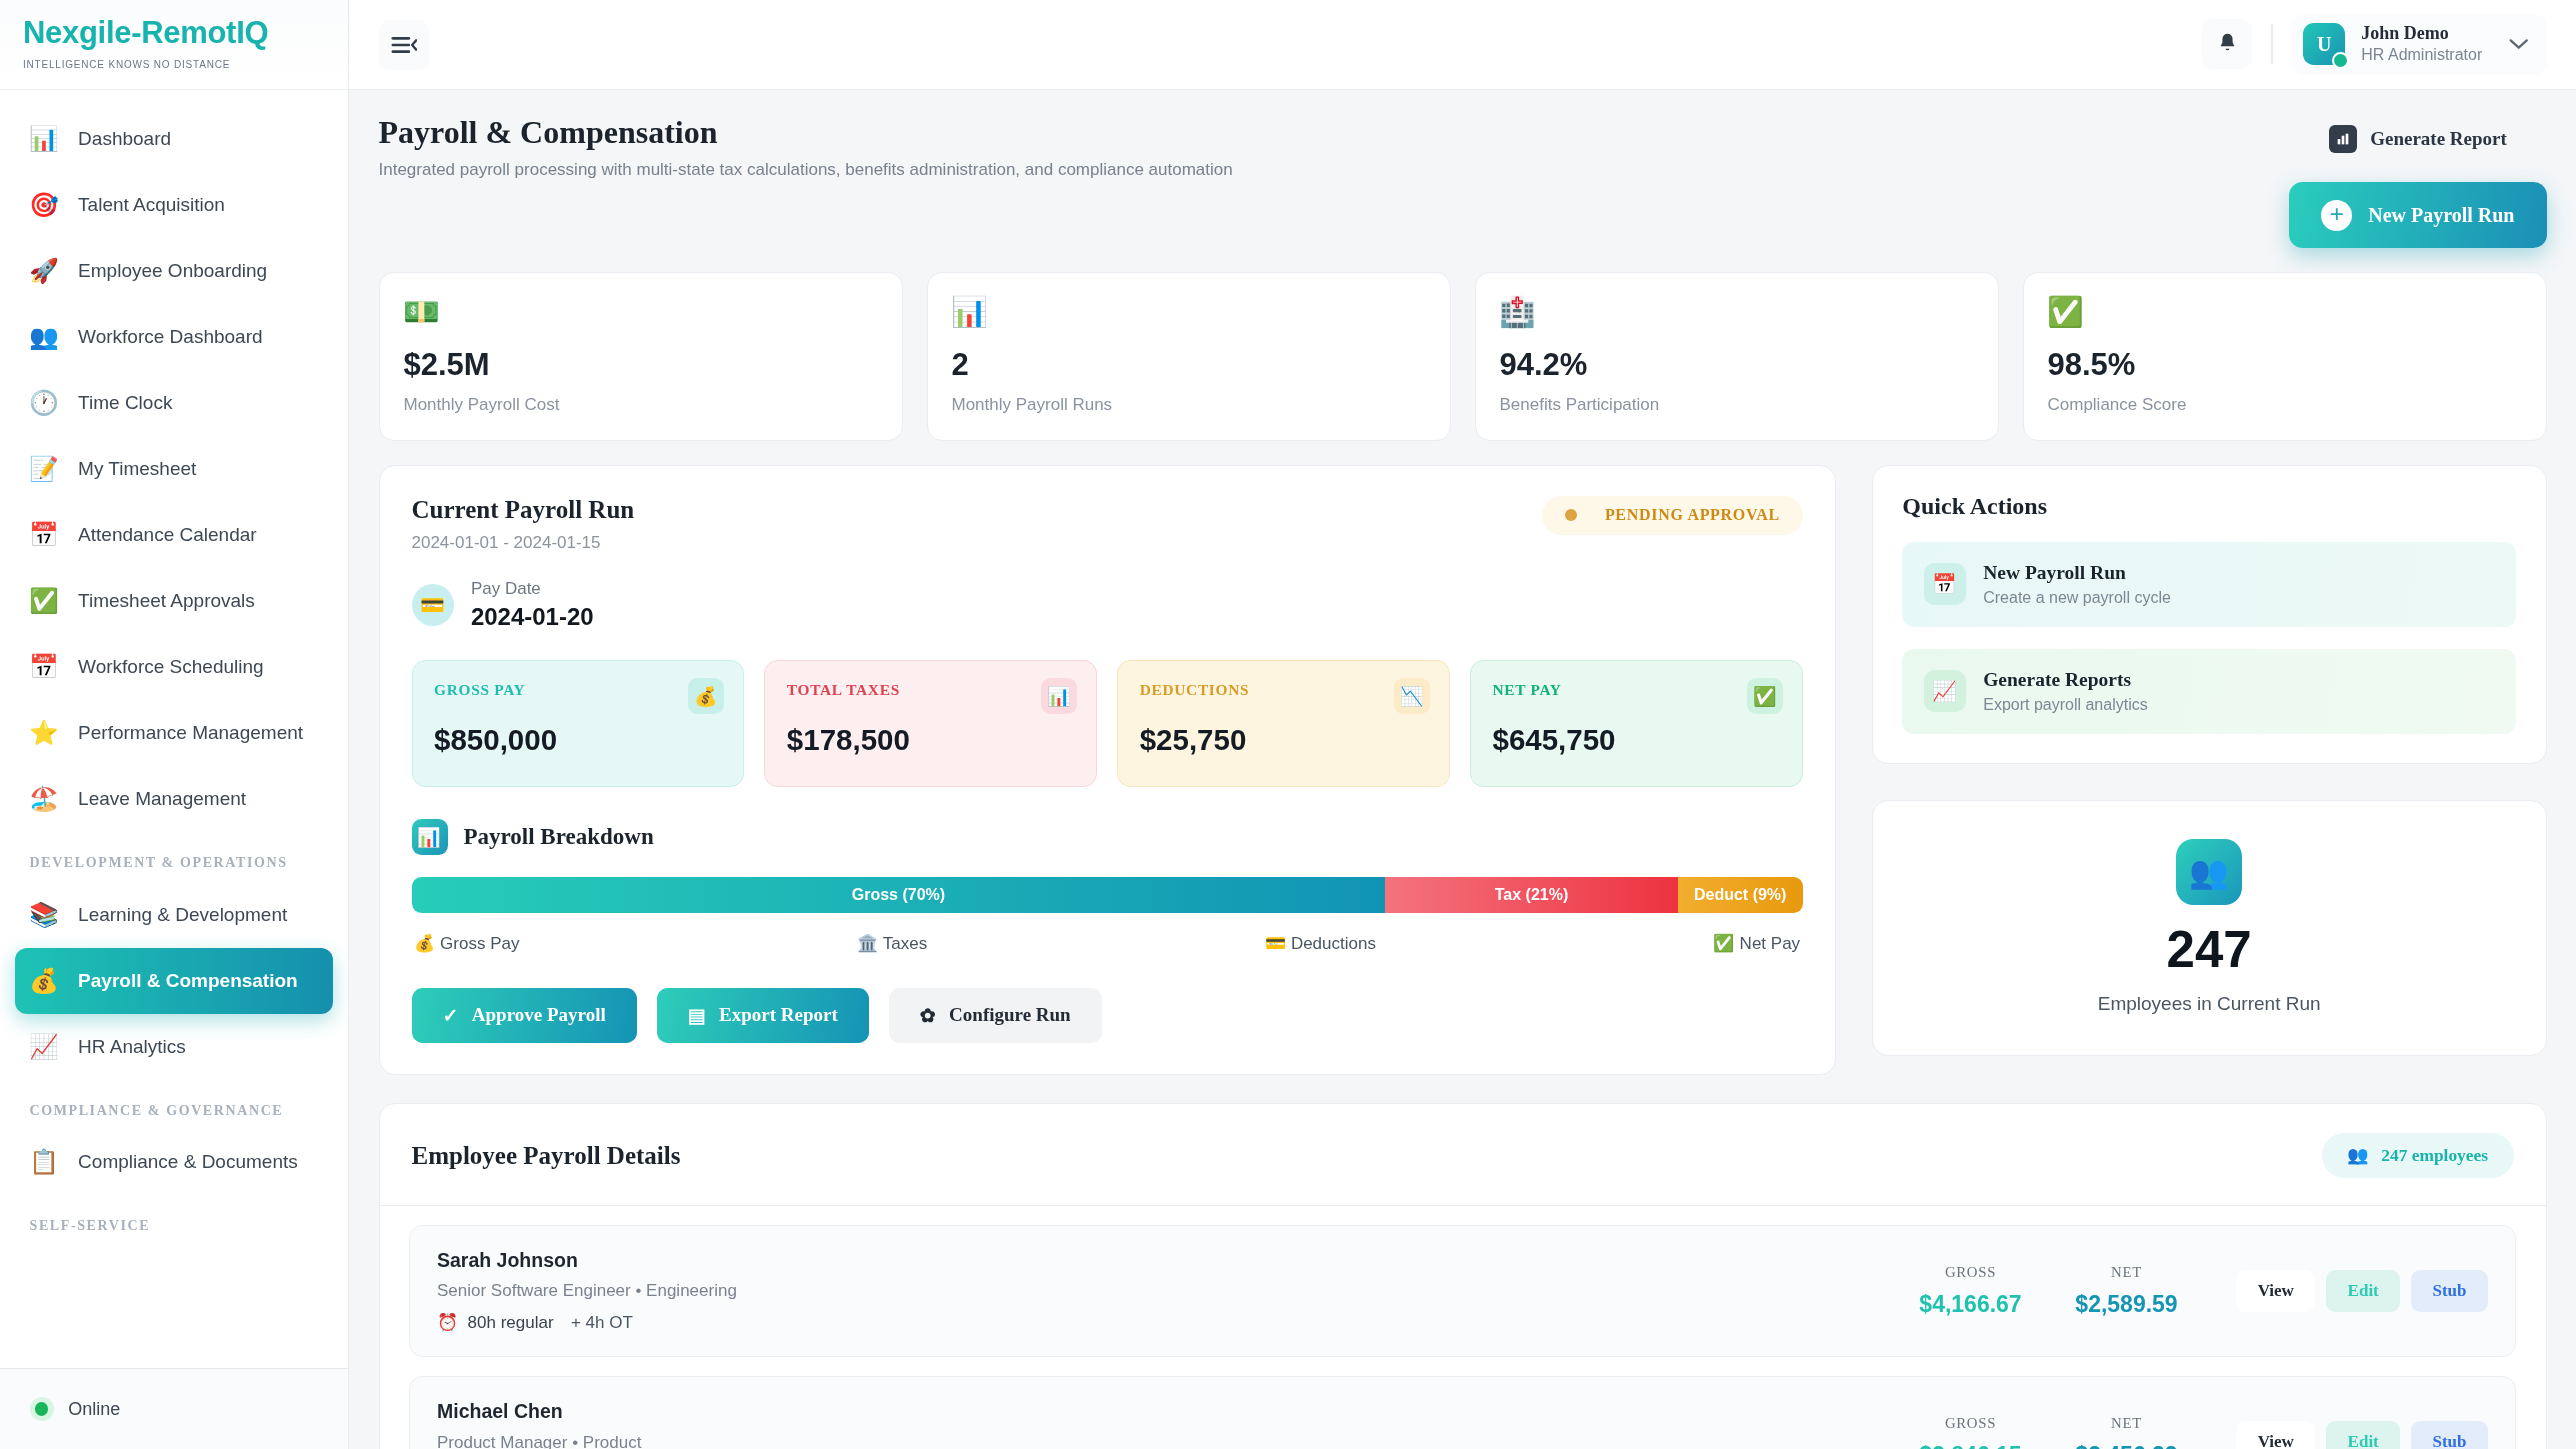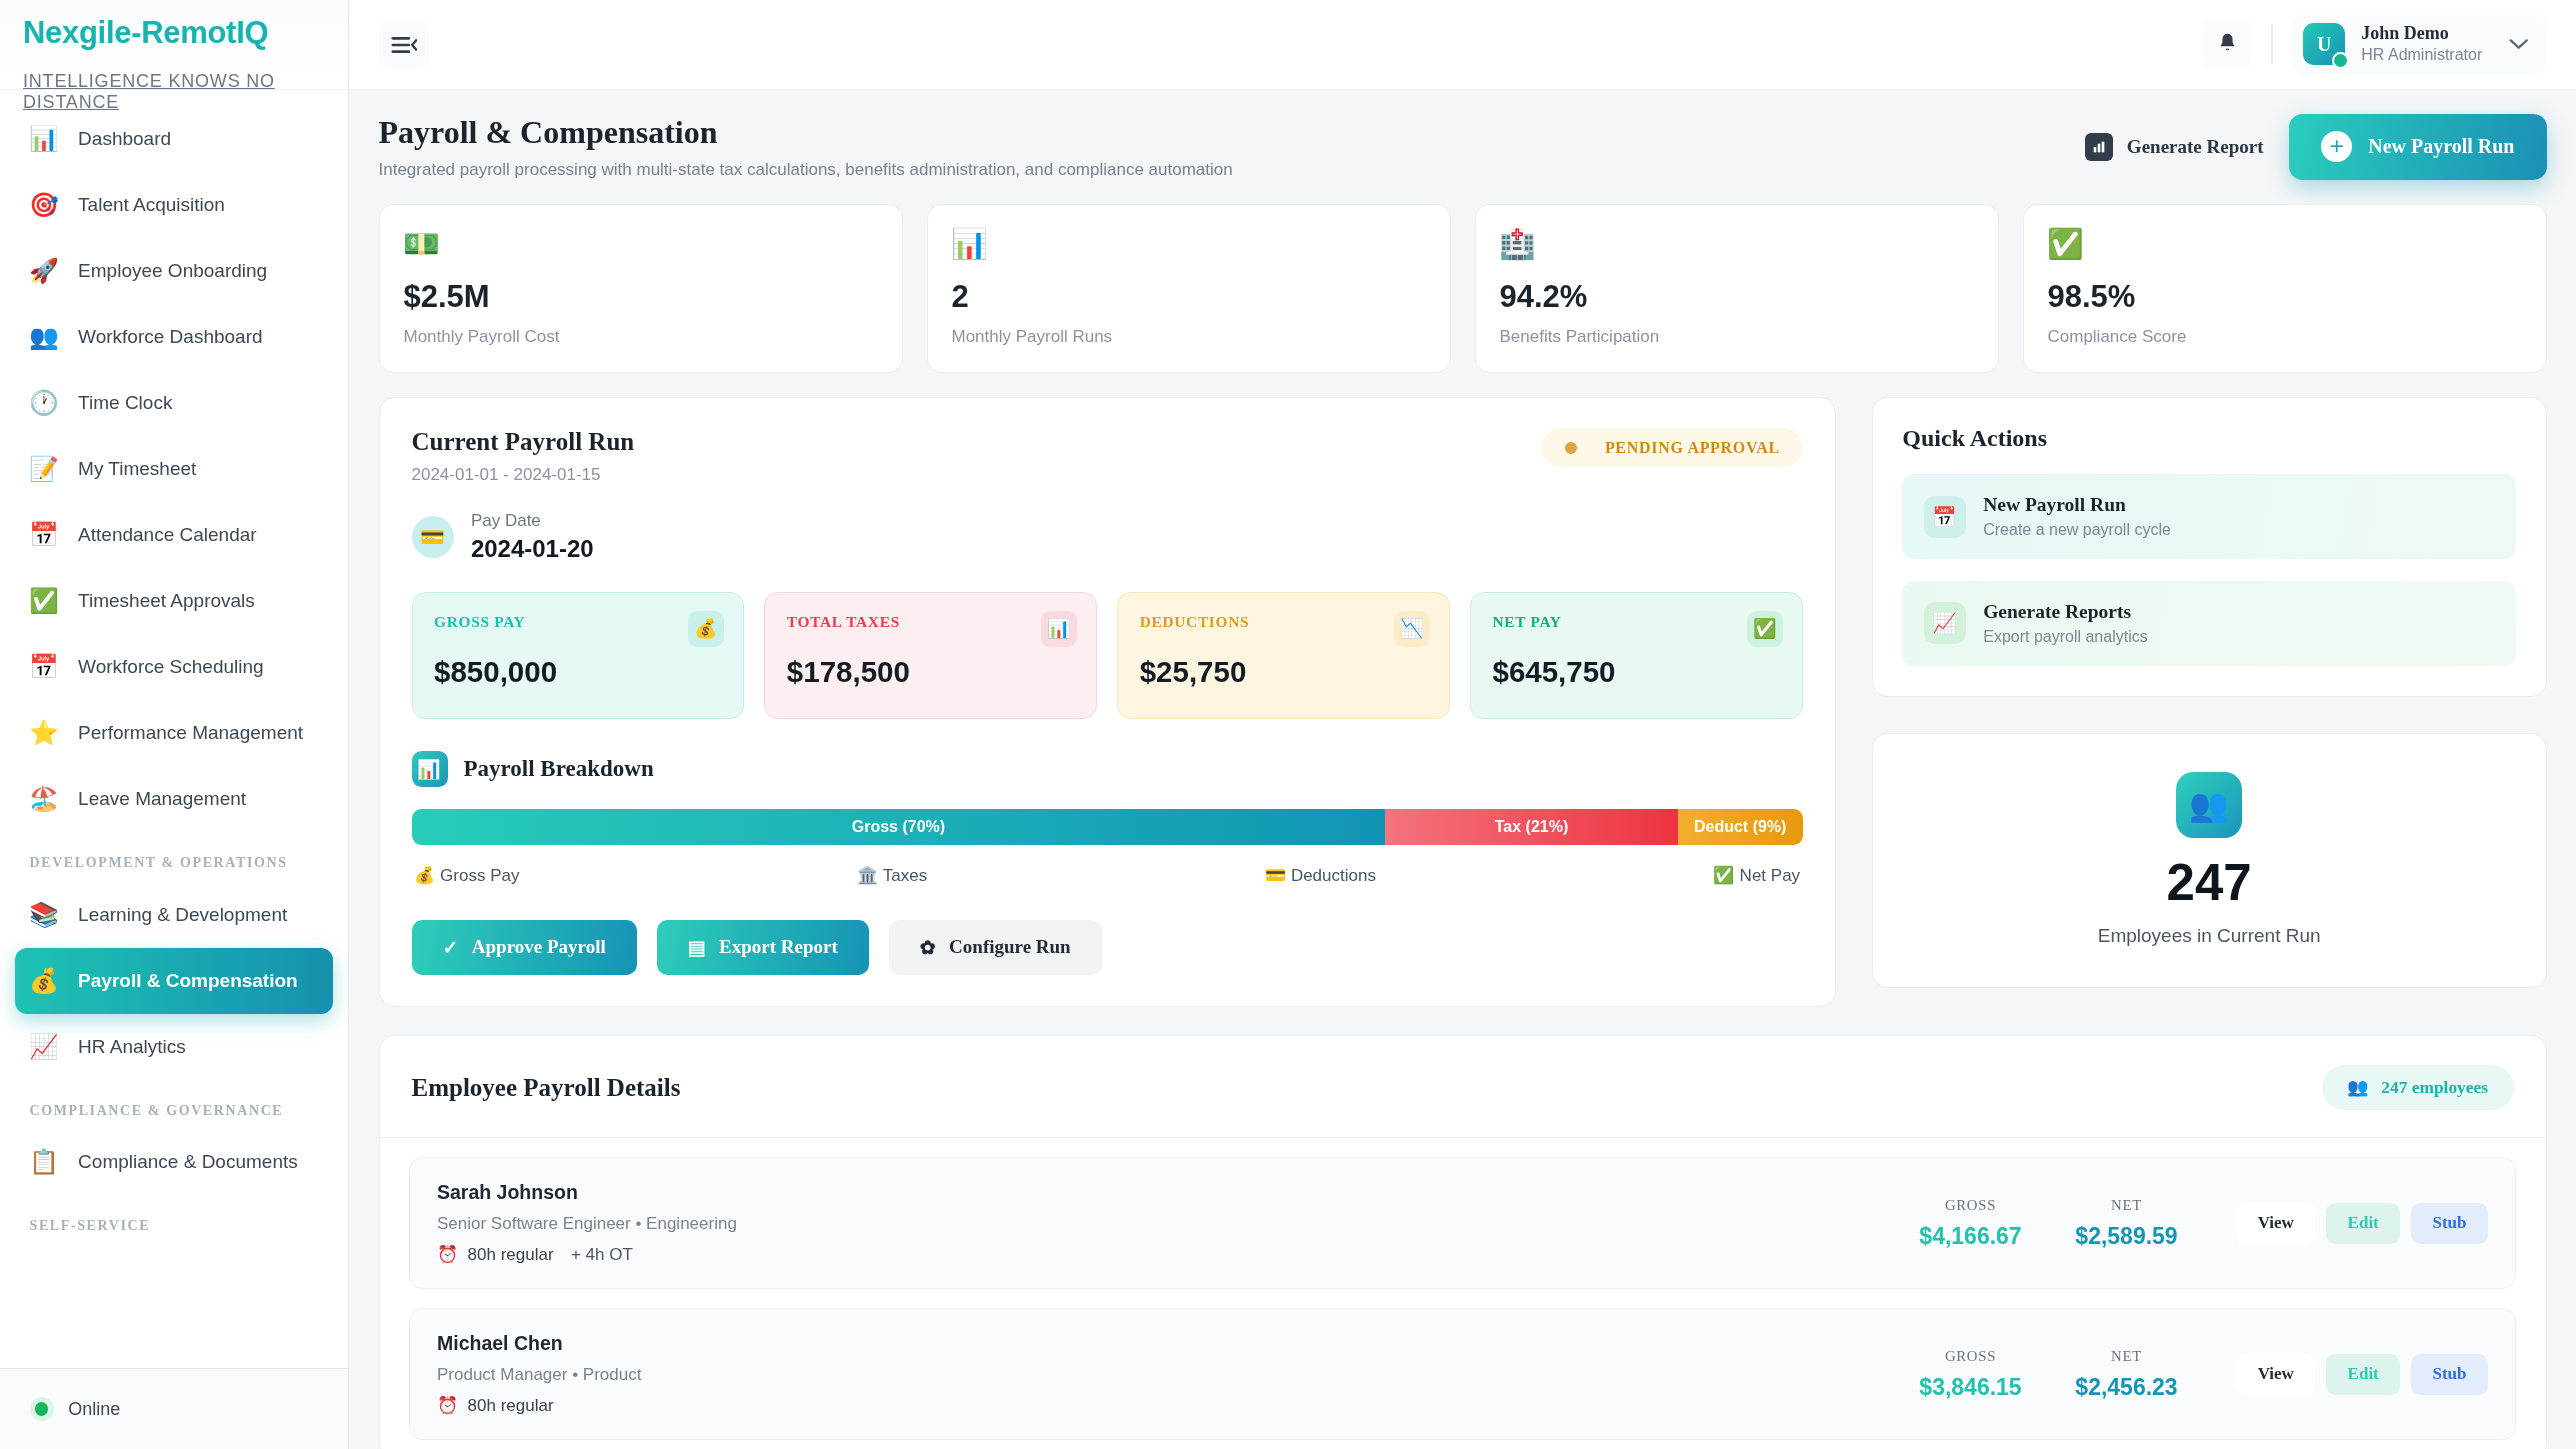--- a/index.html
+++ b/index.html
@@ -23,22 +23,22 @@
     height: 90px;
     padding: 16px 23px 0 23px;
     background: linear-gradient(180deg,#fbfcfd 0%,#ffffff 100%);
     border-bottom: 0.7px solid #eef1f4;
   }
   .brand-title {
     font-size: 31px; font-weight: 700; color: #17b3ae;
     letter-spacing: -0.3px; line-height: 1.1;
   }
   .brand-sub {
-    font-size: 18px; color: #6b7785; letter-spacing: 0.8px;
-    margin-top: 21px; font-weight: 400; text-decoration: underline;
+    font-size: 10px; color: #6b7785; letter-spacing: 0.8px;
+    margin-top: 9px; font-weight: 400;
   }
   .nav-scroll {
     flex: 1; overflow: hidden; padding: 16px 0 0 0;
   }
   .nav-item {
     display: flex; align-items: center;
     height: 66px; margin: 0 14.8px; padding: 0 14.8px;
     border-radius: 12px; cursor: pointer;
     gap: 19px;
   }
@@ -104,21 +104,21 @@
   .profile-name { font-size: 18px; font-weight: 700; color: #232c38; font-family:"Liberation Serif",serif; line-height:1.2;}
   .profile-role { font-size: 16px; color: #7b8694; line-height:1.3; }
   .chev { margin-left: 9.4px; color:#6b7785; }
 
   .content {
     flex: 1; overflow: hidden; padding: 24px 29.5px 0 29.5px;
   }
   .page-head { display: flex; align-items: flex-start; justify-content: space-between; }
   .page-title { font-size: 32px; font-weight: 700; color: #1b232d; font-family:"Liberation Serif",serif; }
   .page-sub { font-size: 17px; color: #78828f; margin-top: 9.4px; }
-  .head-actions { display: flex; align-items: center; gap: 19px; }
+  .head-actions { display: flex; align-items: center; gap: 19px; flex-direction: column; }
   .btn-ghost {
     display: flex; align-items: center; gap: 13.4px;
     font-size: 19px; color: #2b3644; font-weight: 700;
     cursor: pointer; font-family:"Liberation Serif",serif;
     padding: 10.7px 6.7px;
   }
   .mini-icon-sq {
     width: 28px; height: 28px; border-radius: 6px; background:#323c4a;
     display:flex;align-items:center;justify-content:center;
   }

